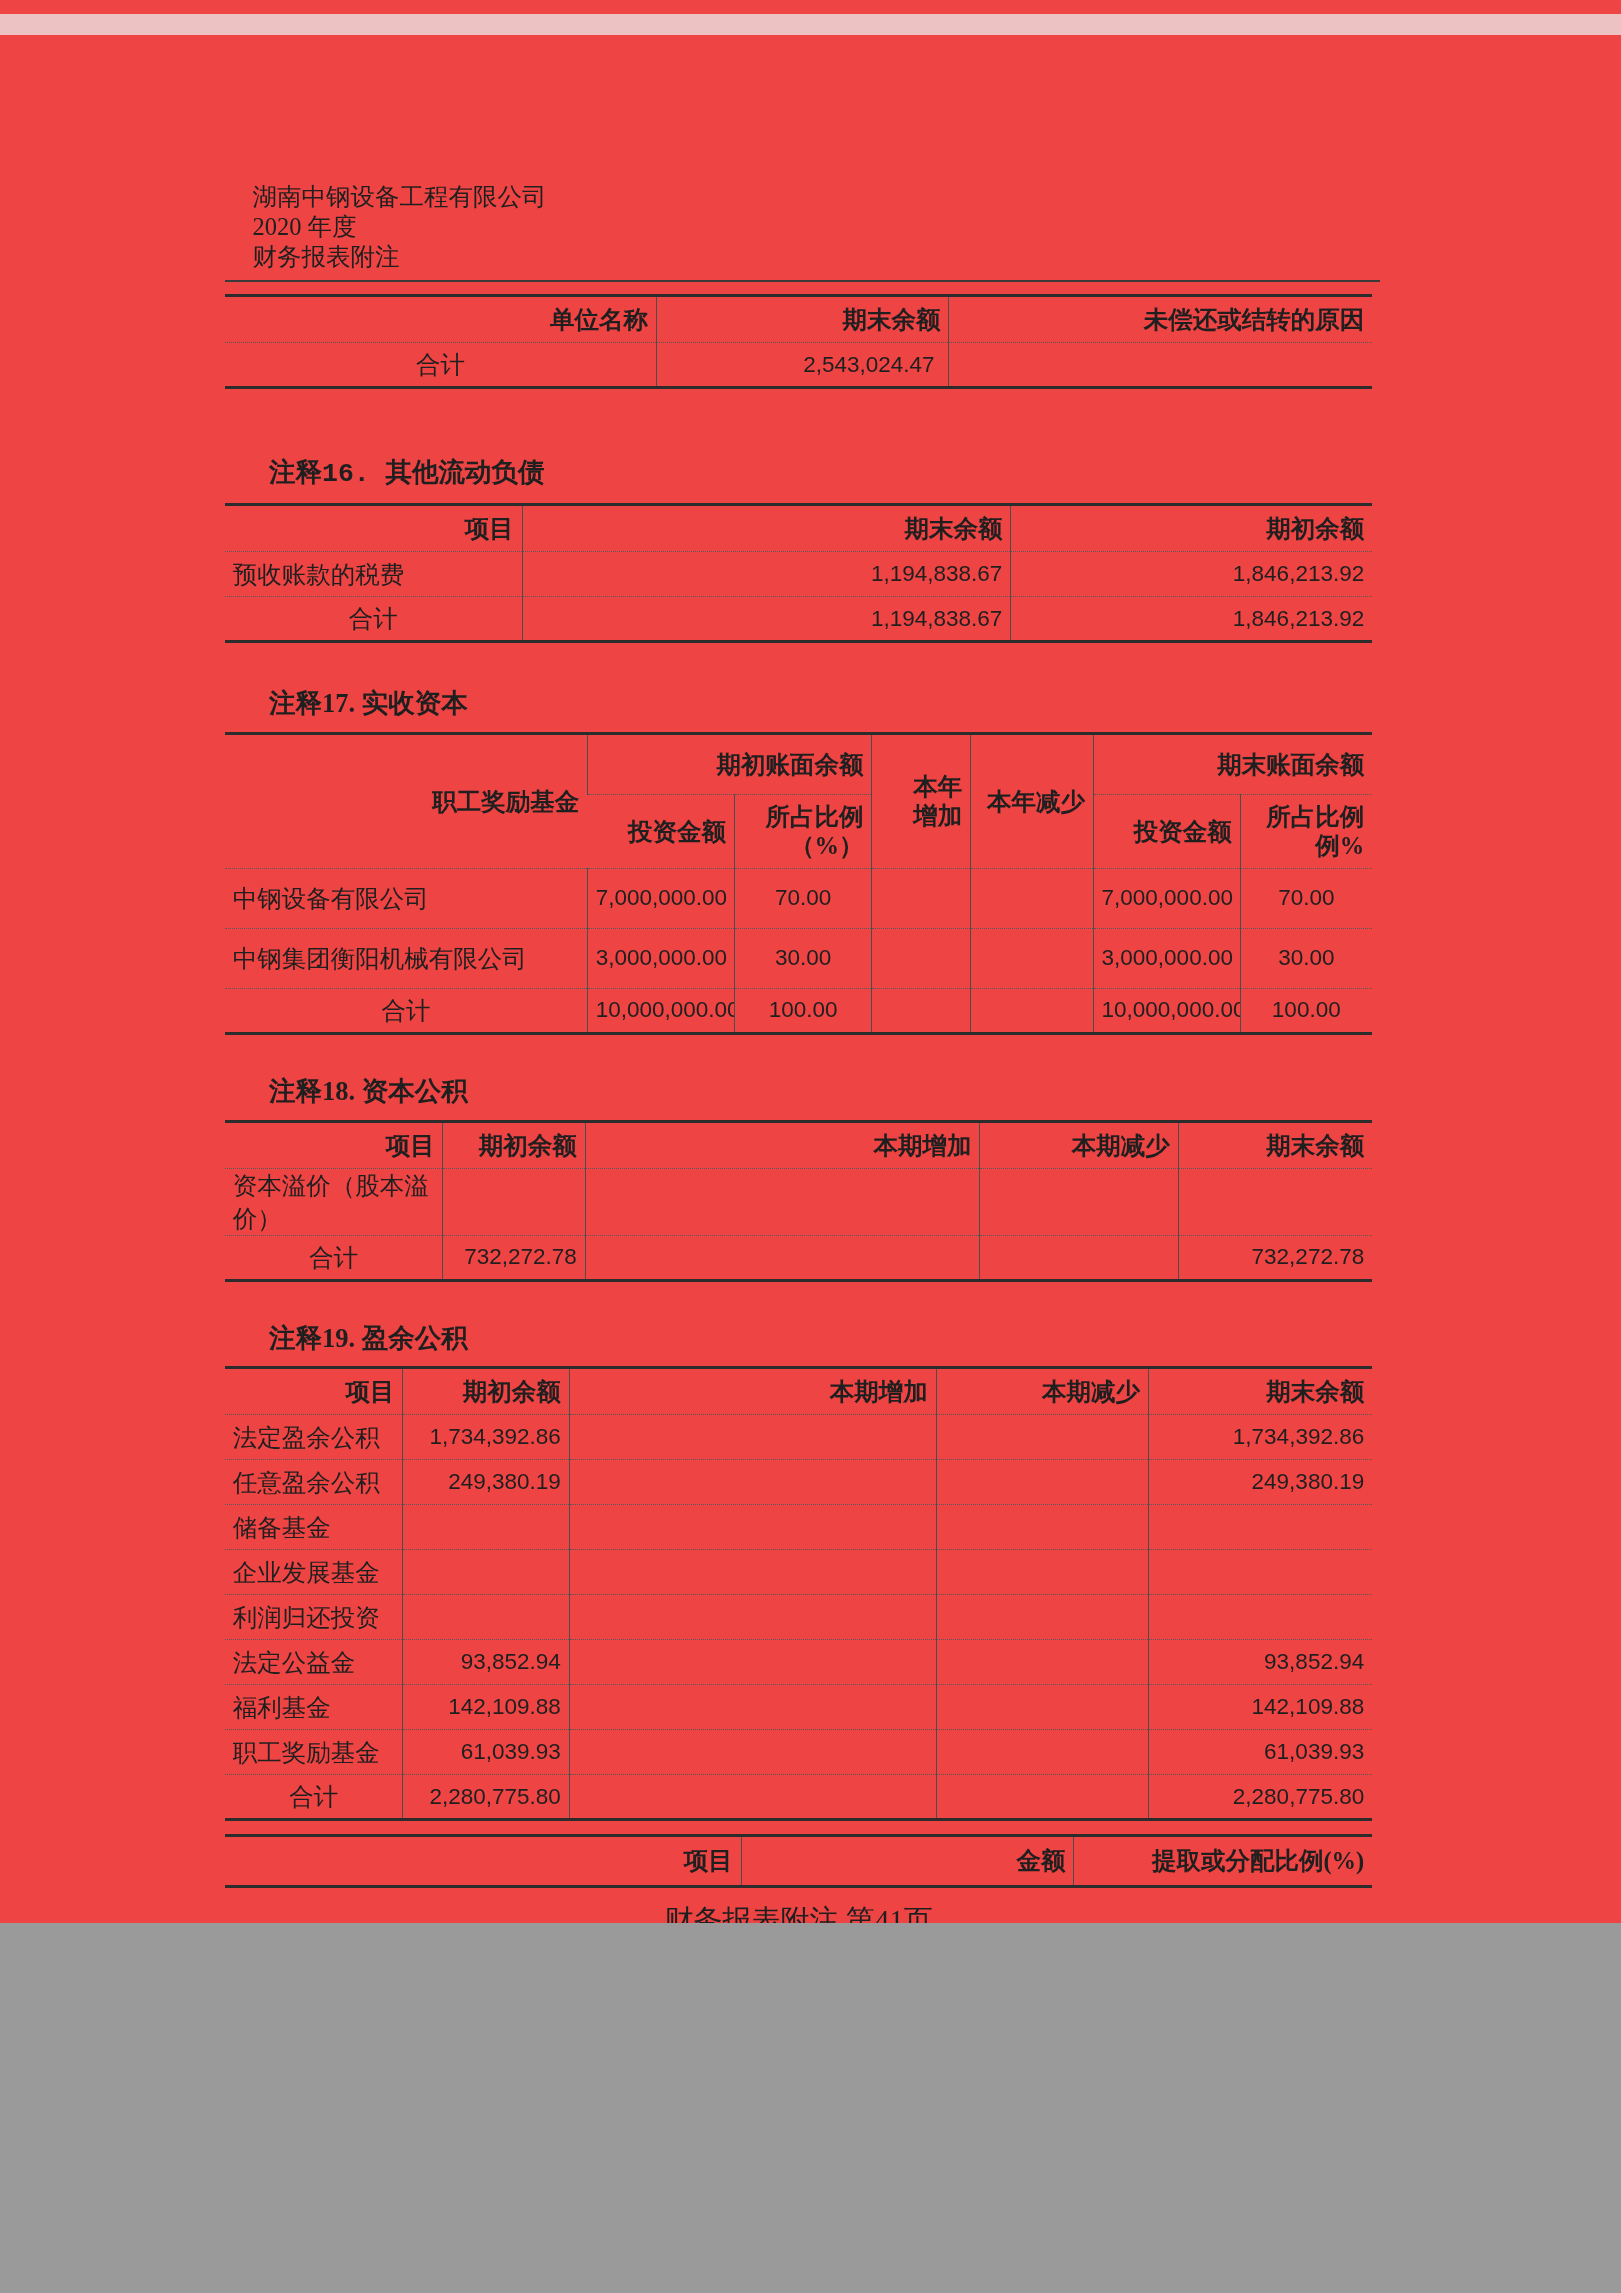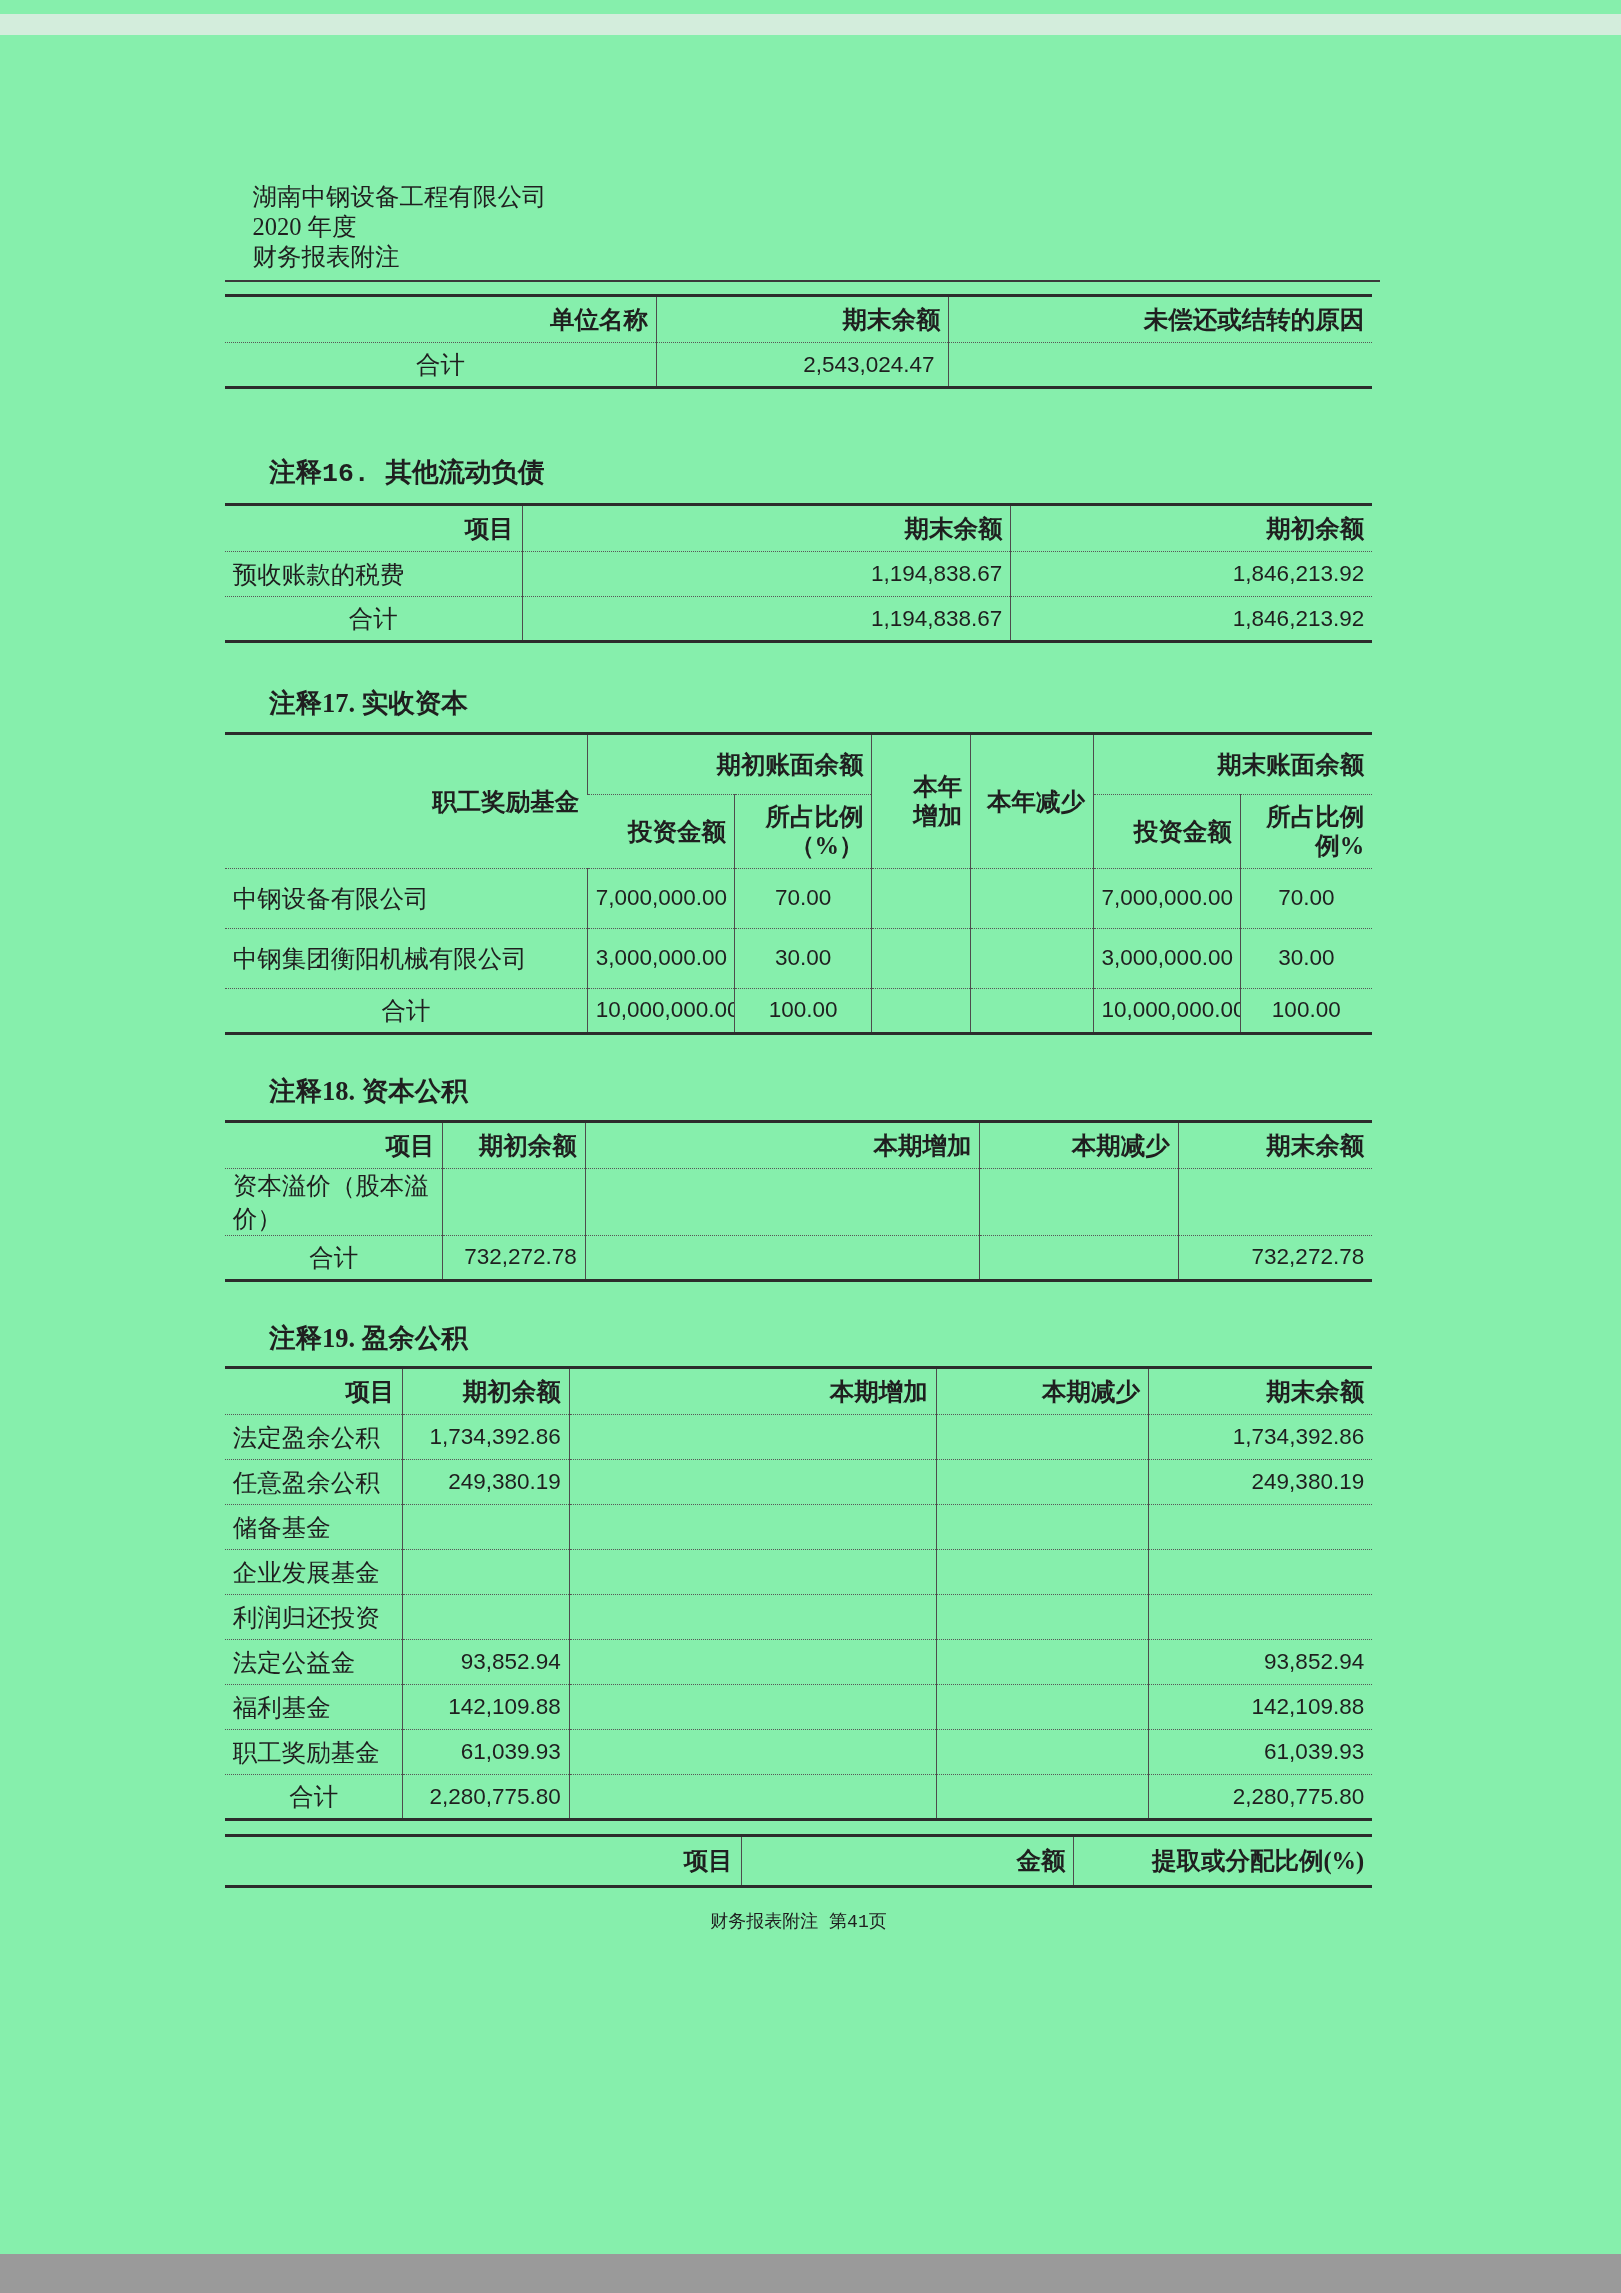--- a/index.html
+++ b/index.html
@@ -1,21 +1,21 @@
 <!DOCTYPE html>
 <html><head>
 <meta charset="utf-8">
 <style>
   html,body{margin:0;padding:0;background:#9a9a9a;}
   .page{
     position:relative;
     width:1621px;
-    height:2254px;
+    height:1923px;
     margin:0 auto;
-    background:#86efac;
+    background:#ef4444;
     color:#1f1f1f;
     font-family:"Liberation Serif","DejaVu Serif",serif;
     overflow:hidden;
     box-sizing:border-box;
   }
   .scan-band{
     position:absolute;top:13.7px;left:0;width:100%;height:21.6px;
     background:#ececec;opacity:.75;
   }
   .content{
@@ -74,24 +74,23 @@
   .c{text-align:center;}
   .r{text-align:right;padding-right:11.8px;}
   .t1 .r{padding-right:13.7px;}
   .t17 td{height:60px;}
   .t17 tr.total td{height:45px;}
   .t17 thead tr.tier1 th{height:61px;}
   .t17 thead tr.tier2 th{height:74px;}
   .t17 .r{padding-right:9.8px;}
   .t20 th{height:51px;border-bottom:none;}
   .doc-footer{
-    margin-top:21px;
+    margin-top:13px;
     text-align:center;
-    font-size:18px;
-    font-family:Liberation Mono, monospace;
+    font-size:29px;
   }
 </style>
 </head>
 <body>
 
 <div class="page">
   <div class="scan-band"></div>
 
   <div class="content">
 

